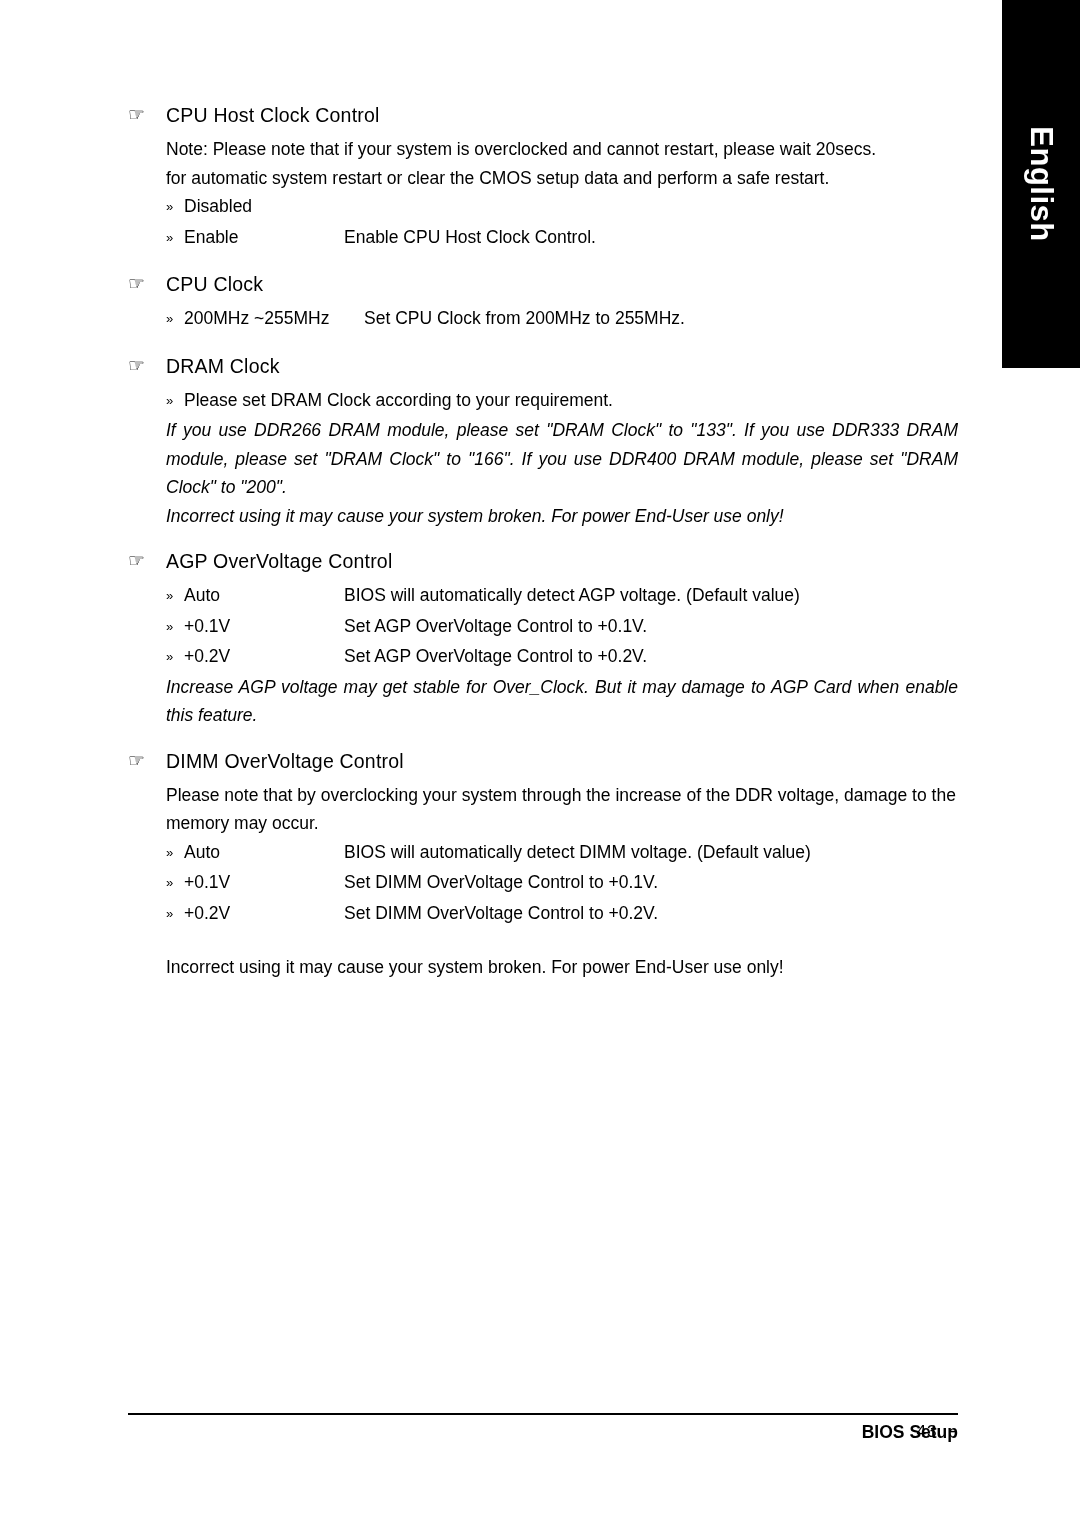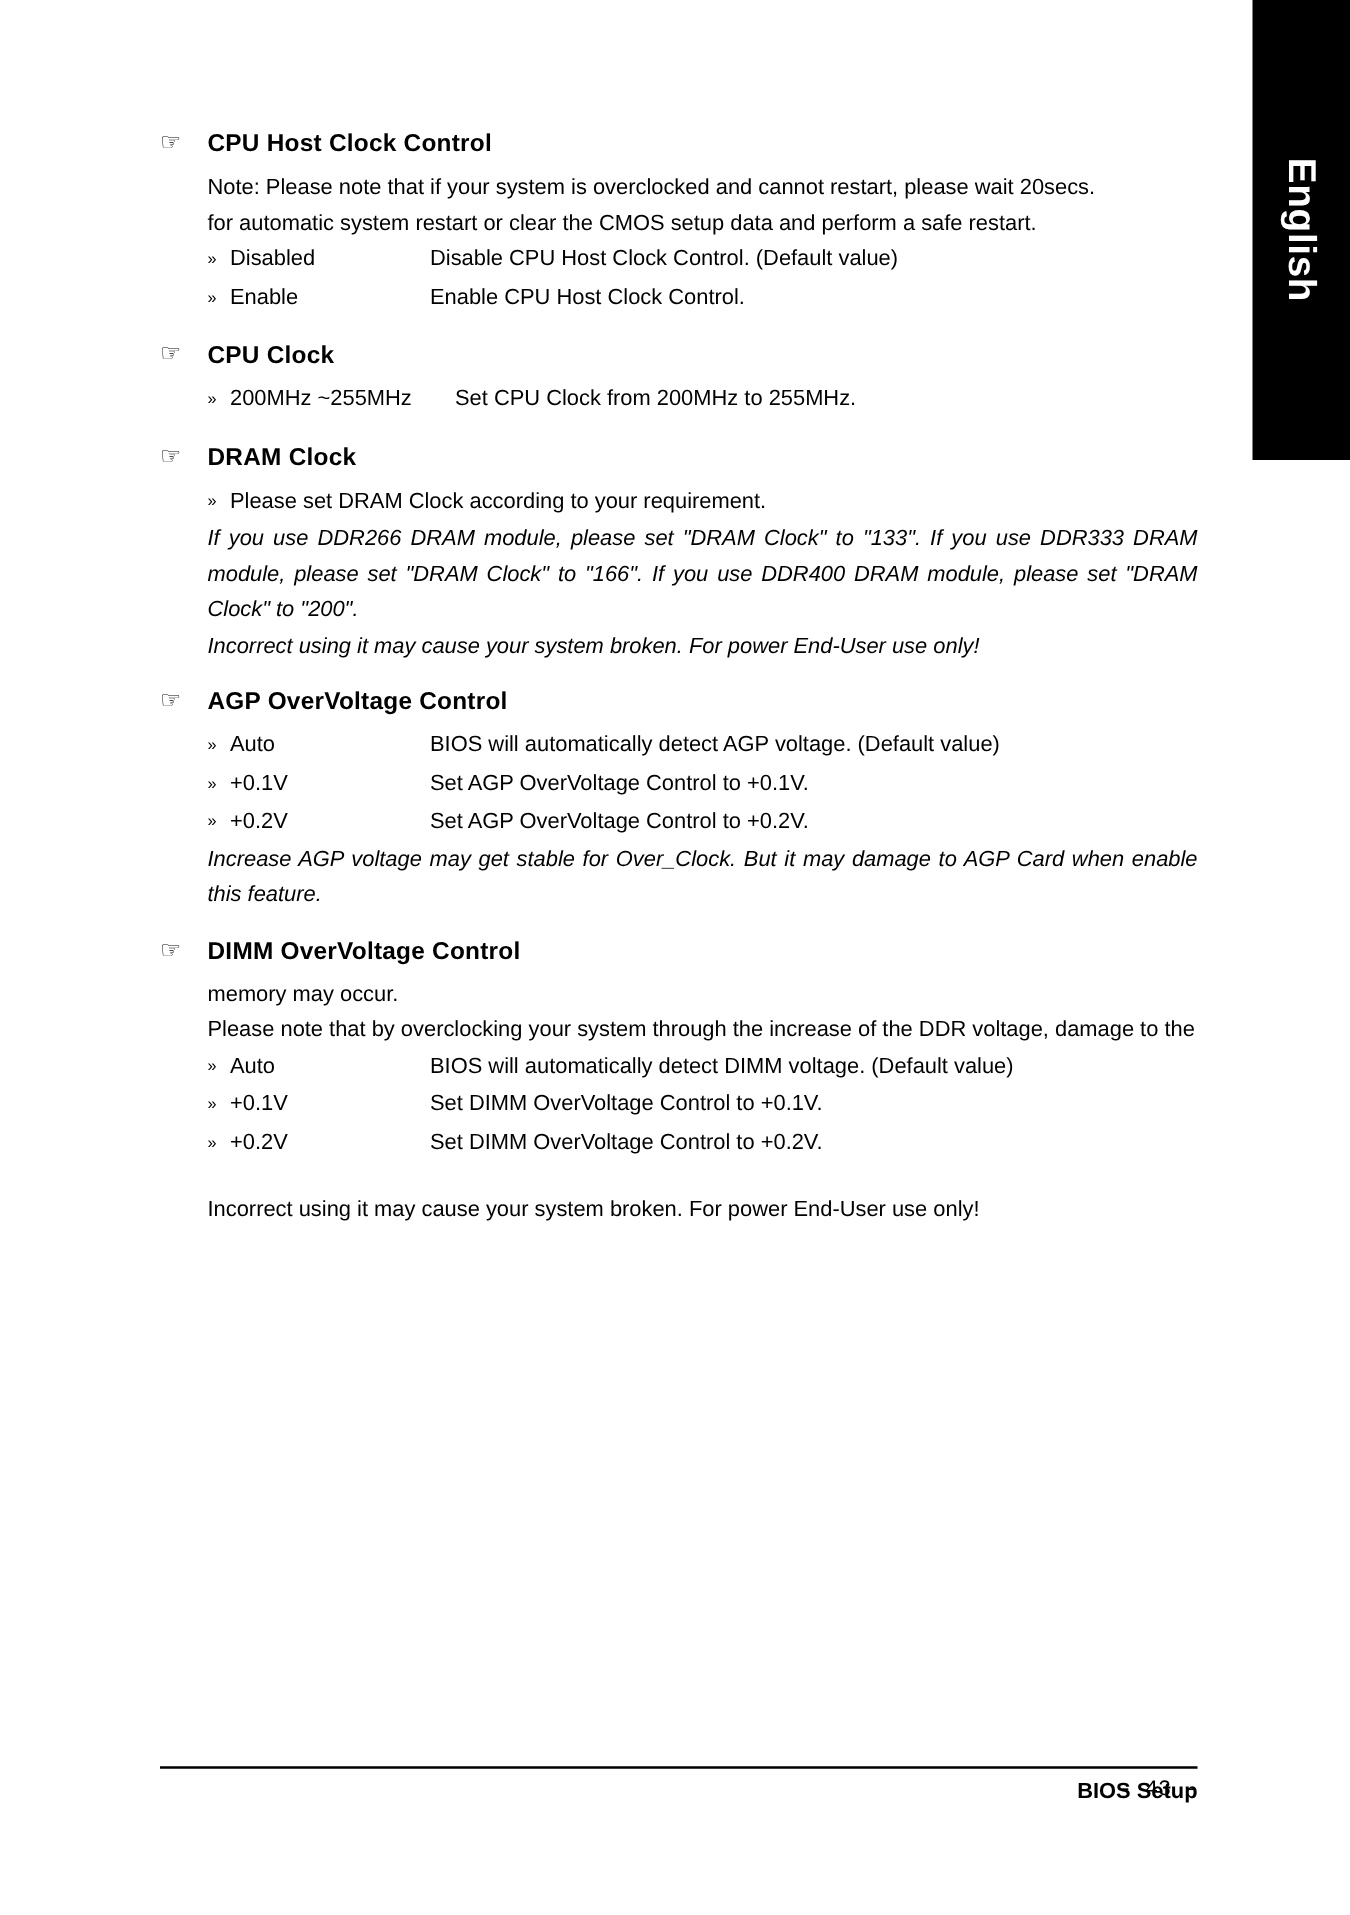--- a/index.html
+++ b/index.html
@@ -69,21 +69,21 @@
   .head-icon {
     width: 38px;
     flex: 0 0 38px;
     font-size: 19px;
     line-height: 1;
     color: #000;
     transform: translateY(-1px);
   }
   .head-title {
     font-size: 19.5px;
-    font-weight: bold;
+    font-weight: normal;
     letter-spacing: 0.2px;
   }
 
   .body-block {
     margin-left: 38px;
   }
   .para {
     font-size: 17.5px;
     line-height: 28.5px;
     margin: 0;
@@ -163,21 +163,20 @@
       <div class="head-row" style="margin-top:0;">
         <span class="head-icon">☞</span>
         <span class="head-title">CPU Host Clock Control</span>
       </div>
       <div class="body-block">
         <p class="para">Note: Please note that if your system is overclocked and cannot restart, please wait 20secs.</p>
         <p class="para">for automatic system restart or clear the CMOS setup data and perform a safe restart.</p>
         <div class="opt-row">
           <span class="opt-bullet">»</span>
           <span class="opt-name">Disabled</span>
-          <span class="opt-desc">Disable CPU Host Clock Control. (Default value)</span>
         </div>
         <div class="opt-row">
           <span class="opt-bullet">»</span>
           <span class="opt-name">Enable</span>
           <span class="opt-desc">Enable CPU Host  Clock Control.</span>
         </div>
       </div>
     </div>
 
     <div class="section">
@@ -233,22 +232,22 @@
         <p class="para justify">Increase AGP voltage may get stable for Over_Clock. But it may damage to AGP Card when enable this feature.</p>
       </div>
     </div>
 
     <div class="section">
       <div class="head-row">
         <span class="head-icon">☞</span>
         <span class="head-title">DIMM OverVoltage Control</span>
       </div>
       <div class="body-block">
+        <p class="para">Please note that by overclocking your system through the increase of the DDR voltage, damage to the</p>
         <p class="para">memory may occur.</p>
-        <p class="para">Please note that by overclocking your system through the increase of the DDR voltage, damage to the</p>
         <div class="opt-row">
           <span class="opt-bullet">»</span>
           <span class="opt-name">Auto</span>
           <span class="opt-desc">BIOS will automatically detect DIMM voltage. (Default value)</span>
         </div>
         <div class="opt-row">
           <span class="opt-bullet">»</span>
           <span class="opt-name">+0.1V</span>
           <span class="opt-desc">Set DIMM OverVoltage Control to +0.1V.</span>
         </div>

